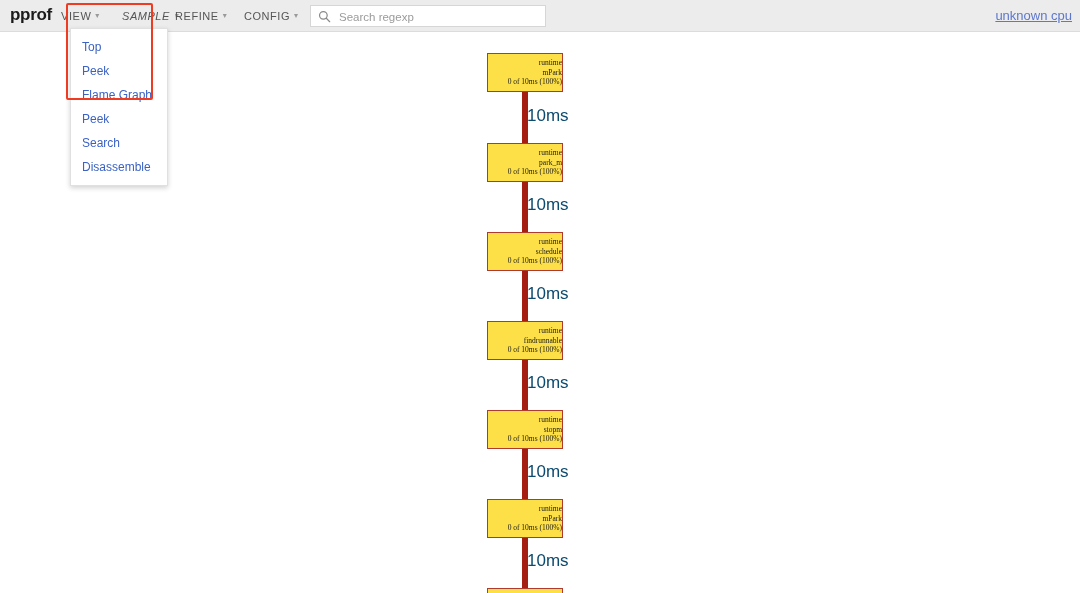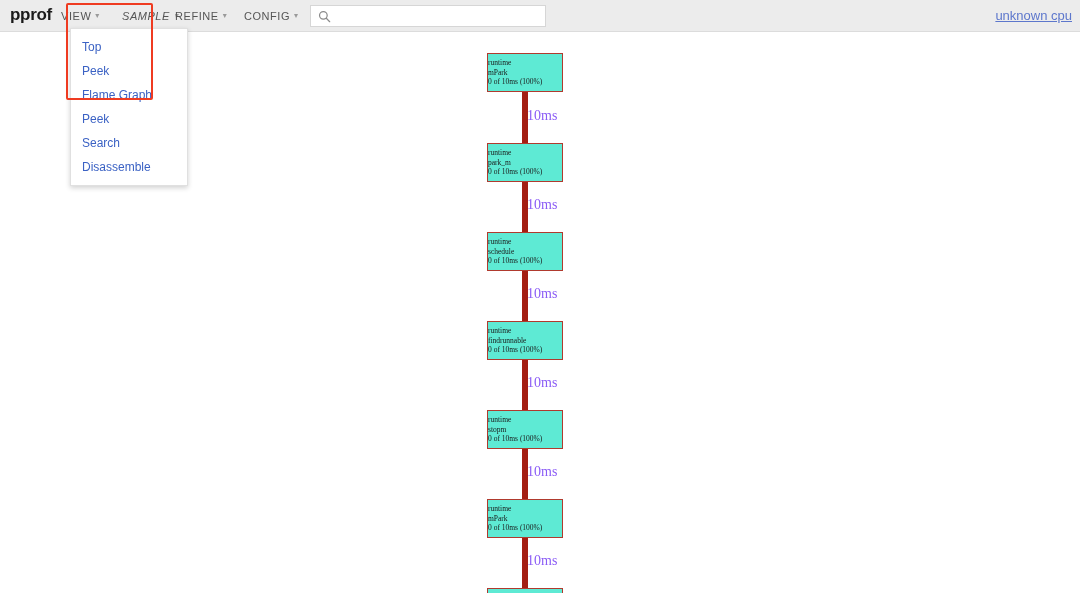--- a/index.html
+++ b/index.html
@@ -95,21 +95,21 @@
     color: #5d77cc;
     text-decoration: underline;
     cursor: pointer;
     line-height: 14px;
   }
 
   
   #dropdown {
     position: absolute;
     left: 70px; top: 28px;
-    width: 118px;
+    width: 98px;
     background: #ffffff;
     border: 1px solid #e0e0e0;
     box-shadow: 0 2px 5px rgba(0,0,0,0.18);
     padding: 6px 0 6px 0;
     box-sizing: border-box;
     z-index: 40;
   }
   .dd-item {
     font-size: 12px;
     color: #3b62c4;
@@ -135,24 +135,24 @@
   #graph {
     position: absolute;
     left: 0; top: 33px;
     width: 1080px;
     height: 560px;
     overflow: hidden;
   }
   .gnode {
     position: absolute;
     width: 76px;
-    background: #5eead4;
+    background: #fde047;
     border: 1px solid #b03a2e;
     box-sizing: border-box;
-    text-align: left;
+    text-align: right;
     font-family: "Liberation Serif", serif;
     font-size: 7.5px;
     color: #1a1a1a;
     line-height: 9.5px;
     padding: 4px 0 4px 0;
     z-index: 10;
   }
   .gnode .ln { display: block; white-space: nowrap; }
 
   .gedge {
@@ -164,23 +164,23 @@
   .garrow {
     position: absolute;
     width: 0; height: 0;
     border-left: 9px solid transparent;
     border-right: 9px solid transparent;
     border-top: 13px solid #a41e12;
     z-index: 6;
   }
   .gelabel {
     position: absolute;
-    font-family: Liberation Serif, serif;
-    font-size: 14px;
-    color: #8b5cf6;
+    font-family: Liberation Sans, sans-serif;
+    font-size: 17px;
+    color: #0c4a6e;
     white-space: nowrap;
     z-index: 8;
     line-height: 17px;
   }
 </style>
 </head>
 <body>
 
 <div id="header">
 
@@ -197,20 +197,21 @@
   </div>
   <div class="menu-btn" id="menu-config">
     <span>CONFIG</span><span class="caret">▾</span>
   </div>
 
   <div id="searchbox">
     <svg id="search-icon" viewBox="0 0 16 16">
       <circle cx="6.6" cy="6.6" r="4.7" fill="none" stroke="#8a8a8a" stroke-width="1.5"></circle>
       <line x1="10.2" y1="10.2" x2="14.4" y2="14.4" stroke="#8a8a8a" stroke-width="1.5" stroke-linecap="round"></line>
     </svg>
+    <input id="search-input" type="text" value="" placeholder="Search regexp" style="">
   </div>
 
   <div id="cpu-link">unknown cpu</div>
 </div>
 
 <div id="dropdown">
   <div class="dd-item">Top</div>
   <div class="dd-item">Peek</div>
   <div class="dd-item">Flame Graph</div>
   <div class="dd-item">Peek</div>

